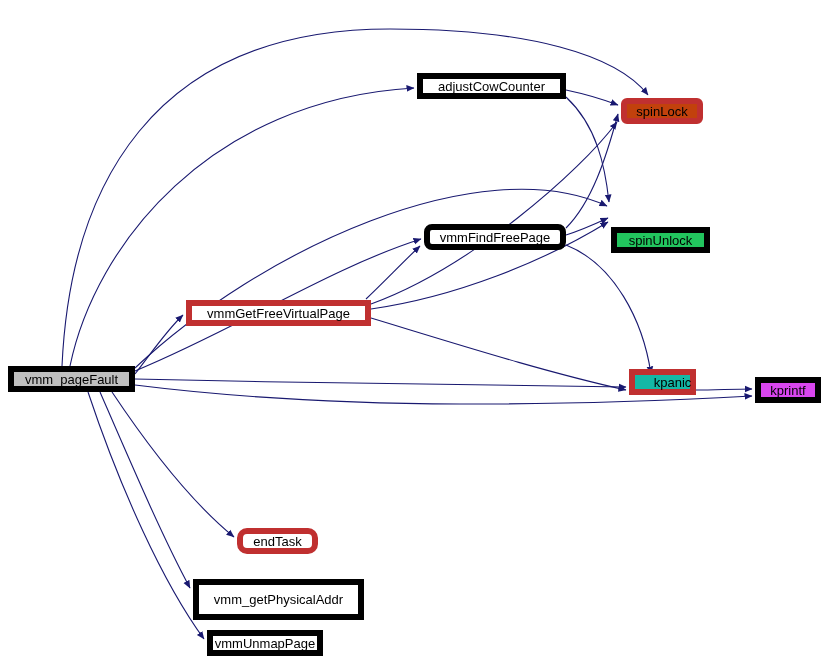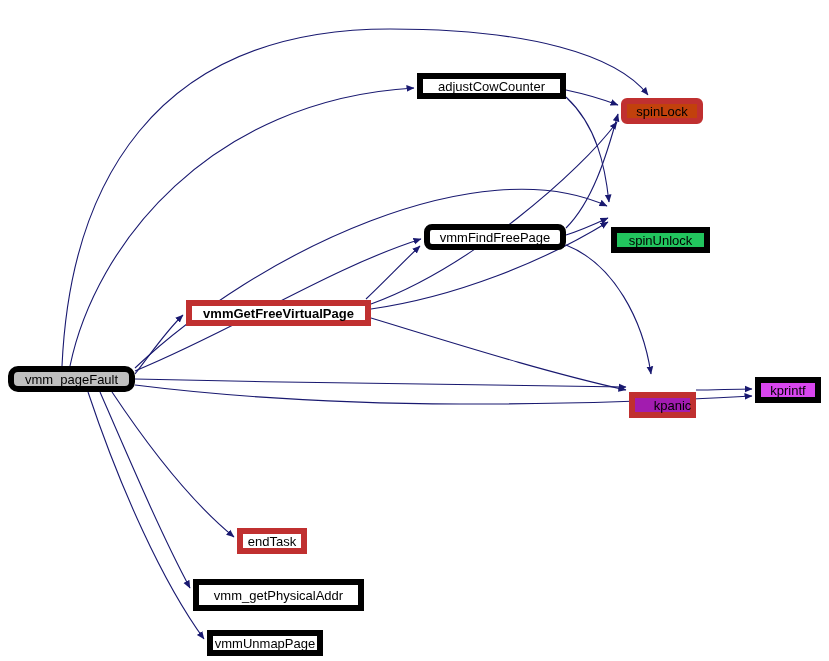--- a/index.html
+++ b/index.html
@@ -61,25 +61,25 @@
       <path d="M 566,228 C 592,202 606,158 618,114" fill="none" stroke="#191970" stroke-width="1.1" marker-end="url(#arrow)"></path>
       <path d="M 566,235 C 582,230 595,224 608,218" fill="none" stroke="#191970" stroke-width="1.1" marker-end="url(#arrow)"></path>
       <path d="M 566,245 C 614,264 643,320 651,374" fill="none" stroke="#191970" stroke-width="1.1" marker-end="url(#arrow)"></path>
       <path d="M 366,299 C 384,282 403,262 420,246" fill="none" stroke="#191970" stroke-width="1.1" marker-end="url(#arrow)"></path>
       <path d="M 371,304 C 470,268 580,172 617,122" fill="none" stroke="#191970" stroke-width="1.1" marker-end="url(#arrow)"></path>
       <path d="M 371,309 C 455,297 543,262 608,222" fill="none" stroke="#191970" stroke-width="1.1" marker-end="url(#arrow)"></path>
       <path d="M 371,318 C 460,345 545,372 626,390" fill="none" stroke="#191970" stroke-width="1.1" marker-end="url(#arrow)"></path>
       <path d="M 696,390 C 715,390 733,389 752,389" fill="none" stroke="#191970" stroke-width="1.1" marker-end="url(#arrow)"></path>
     </svg>
   <div>
-      <div class="node" style="left: 8px; top: 366px; width: 127px; height: 26px; background: rgb(192, 192, 192); border-color: rgb(0, 0, 0); border-radius: 10px;">vmm_pageFault</div>
+      <div class="node" style="left: 8px; top: 366px; width: 127px; height: 26px; background: rgb(192, 192, 192); border-color: rgb(0, 0, 0);">vmm_pageFault</div>
       <div class="node" style="left: 417px; top: 73px; width: 149px; height: 26px; background: rgb(255, 255, 255); border-color: rgb(0, 0, 0);">adjustCowCounter</div>
       <div class="node" style="left: 621px; top: 98px; width: 82px; height: 26px; background: #c2410c; border-color: rgb(192, 48, 48); border-radius: 6px;">spinLock</div>
       <div class="node" style="left: 611px; top: 199px; width: 99px; height: 26px; background: #22c55e; border-color: rgb(0, 0, 0); margin-top: 28px;">spinUnlock</div>
       <div class="node" style="left: 424px; top: 224px; width: 142px; height: 26px; background: rgb(255, 255, 255); border-color: rgb(0, 0, 0); border-radius: 8px;">vmmFindFreePage</div>
-      <div class="node" style="left: 186px; top: 300px; width: 185px; height: 26px; background: rgb(255, 255, 255); border-color: rgb(192, 48, 48); font-weight: bold;">vmmGetFreeVirtualPage</div>
-      <div class="node" style="left: 629px; top: 392px; width: 67px; height: 26px; background: #a21caf; border-color: rgb(192, 48, 48); padding-left: 20px;">kpanic</div>
+      <div class="node" style="left: 186px; top: 300px; width: 185px; height: 26px; background: rgb(255, 255, 255); border-color: rgb(192, 48, 48);">vmmGetFreeVirtualPage</div>
+      <div class="node" style="left: 629px; top: 369px; width: 67px; height: 26px; background: #14b8a6; border-color: rgb(192, 48, 48); padding-left: 20px;">kpanic</div>
       <div class="node" style="left: 755px; top: 377px; width: 66px; height: 26px; background: #d946ef; border-color: rgb(0, 0, 0);">kprintf</div>
-      <div class="node" style="left: 237px; top: 528px; width: 70px; height: 26px; background: rgb(255, 255, 255); border-color: rgb(192, 48, 48);">endTask</div>
-      <div class="node" style="left: 193px; top: 579px; width: 171px; height: 32px; background: rgb(255, 255, 255); border-color: rgb(0, 0, 0);">vmm_getPhysicalAddr</div>
+      <div class="node" style="left: 237px; top: 528px; width: 81px; height: 26px; background: rgb(255, 255, 255); border-color: rgb(192, 48, 48); border-radius: 10px;">endTask</div>
+      <div class="node" style="left: 193px; top: 579px; width: 171px; height: 41px; background: rgb(255, 255, 255); border-color: rgb(0, 0, 0);">vmm_getPhysicalAddr</div>
       <div class="node" style="left: 207px; top: 630px; width: 116px; height: 26px; background: rgb(255, 255, 255); border-color: rgb(0, 0, 0);">vmmUnmapPage</div>
     </div>
 </div>
 
 </body></html>

